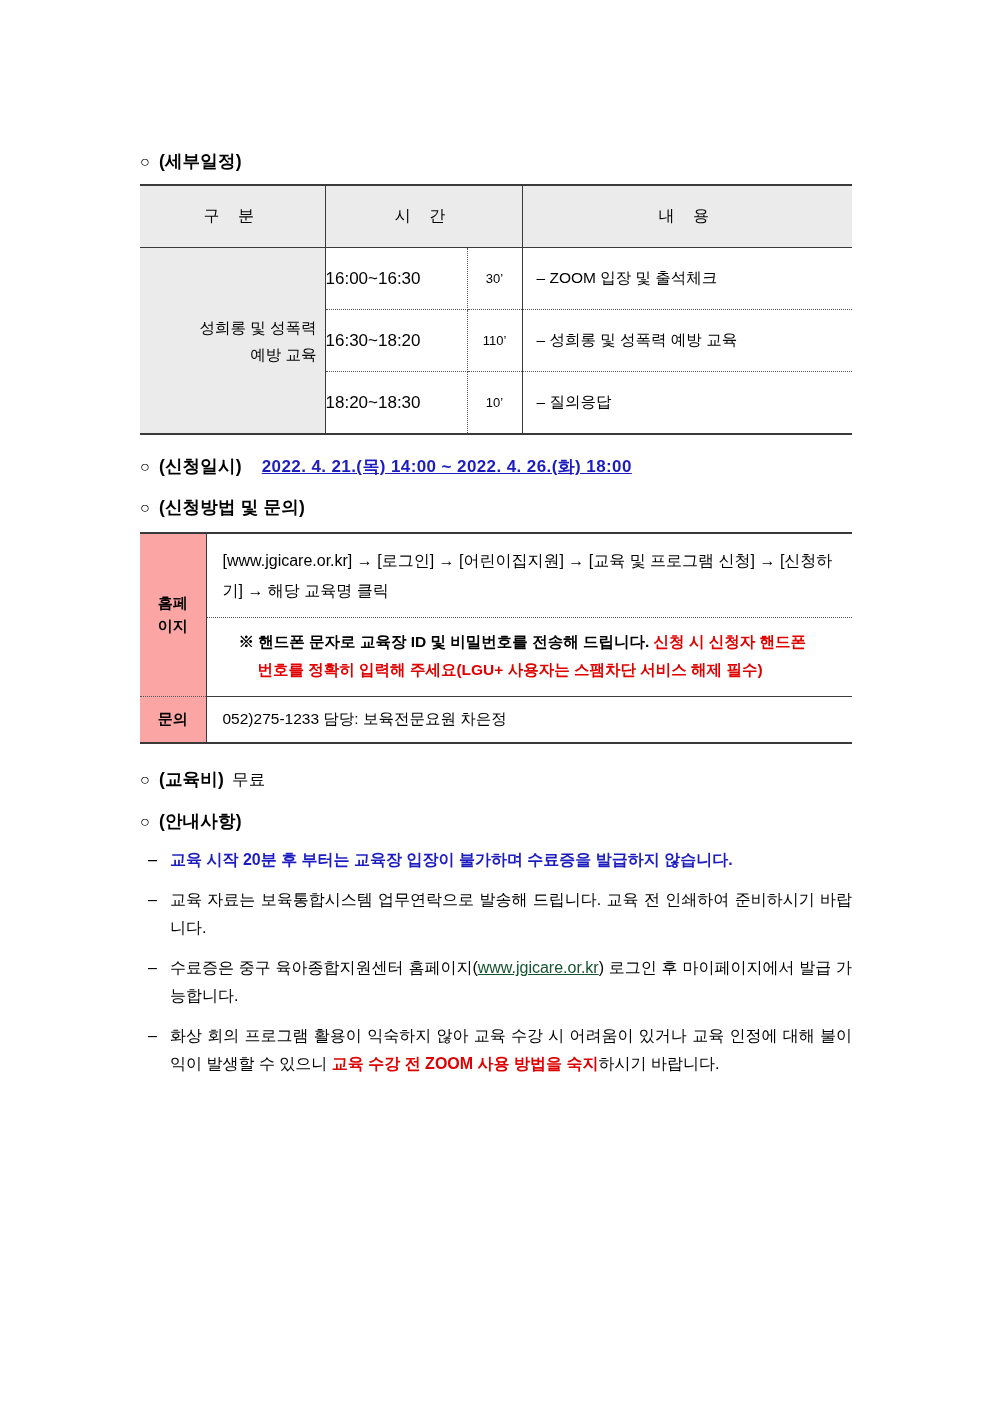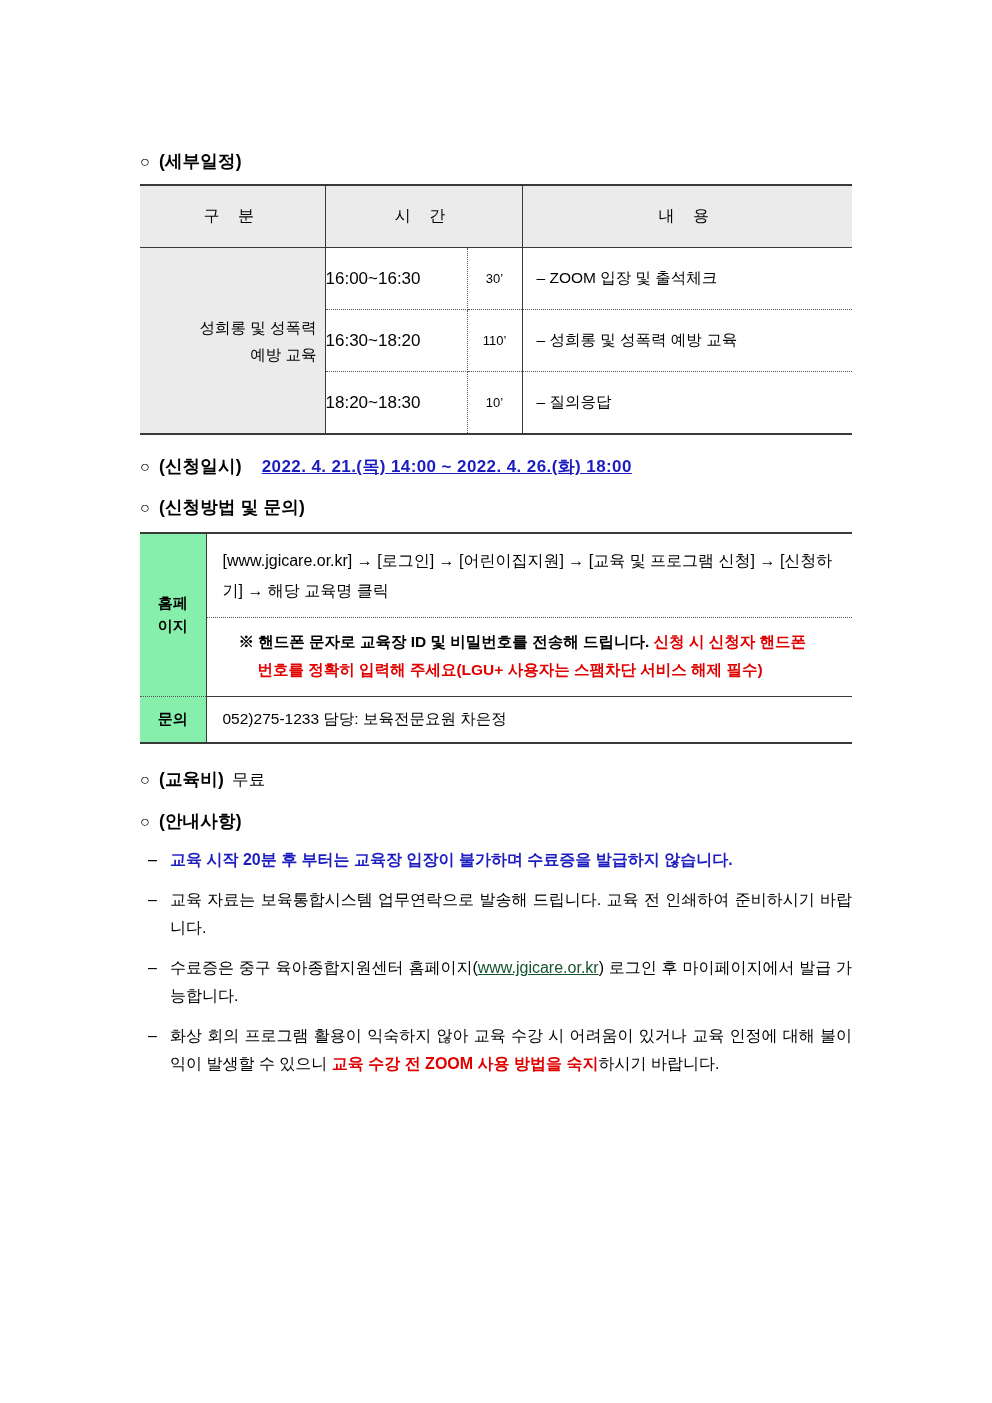--- a/index.html
+++ b/index.html
@@ -116,21 +116,21 @@
     margin: 0 0 22px 0;
     border-top: 2.2px solid #3a3a3a;
     border-bottom: 2.2px solid #3a3a3a;
   }
   .apply td {
     border: none;
     vertical-align: middle;
     font-size: 15.5px;
   }
   .apply td.key {
-    background: #86efac;
+    background: #fca5a5;
     width: 66px;
     text-align: center;
     font-weight: bold;
     border-right: 1.2px solid #3a3a3a;
     font-size: 15px;
     line-height: 1.5;
     margin-top: 48px;
   }
   .apply td.val {
     padding: 12px 14px 12px 16px;

